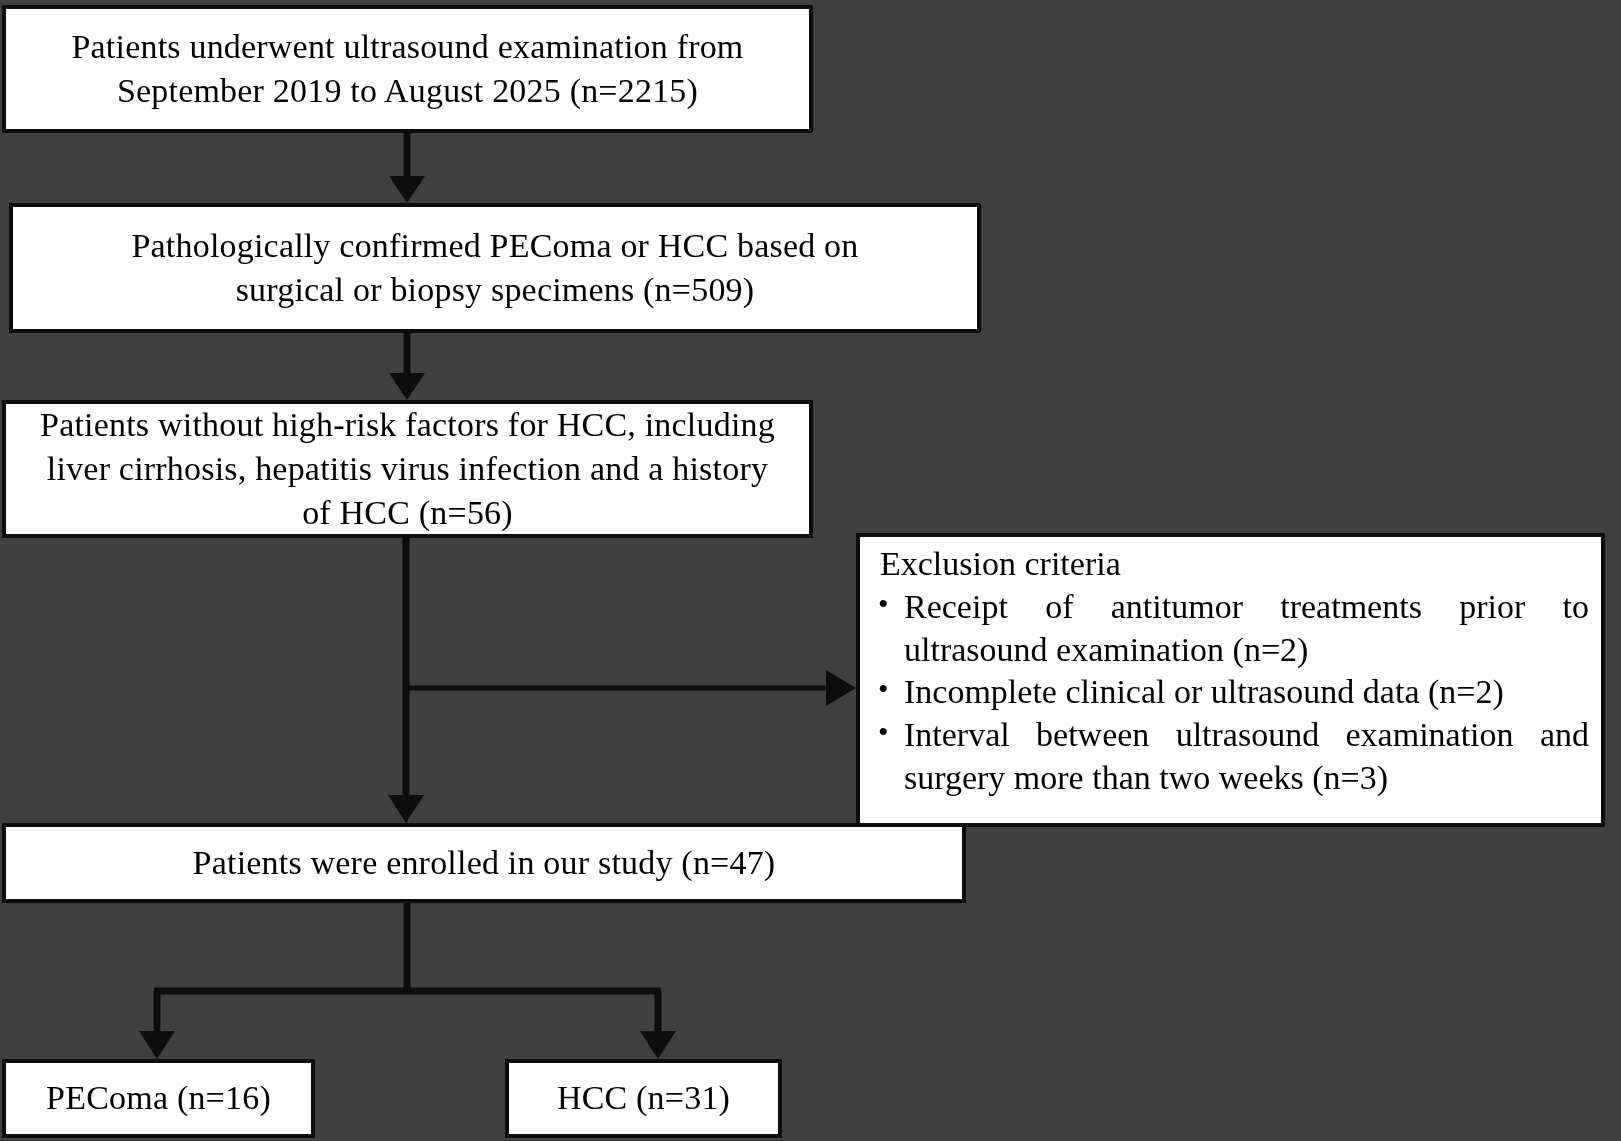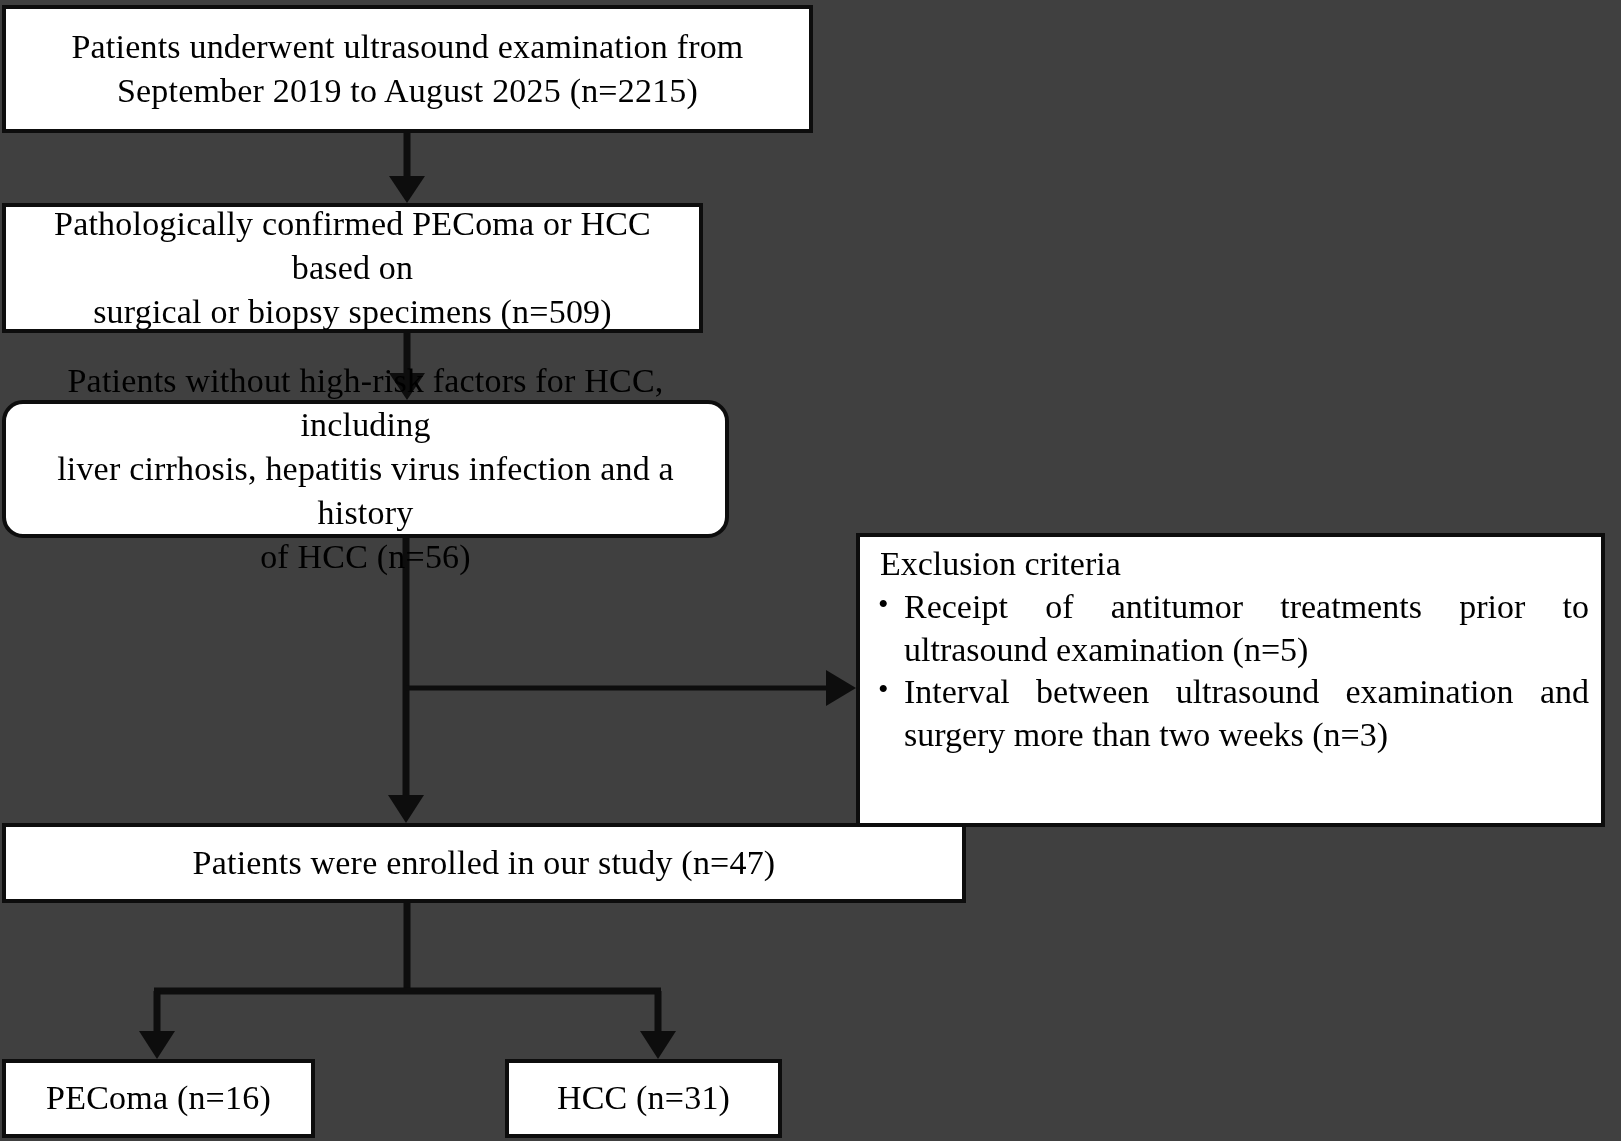--- a/index.html
+++ b/index.html
@@ -25,22 +25,22 @@
     text-align:center;
     font-size:34px;
     line-height:1.30;
     letter-spacing:0.2px;
     padding:0 14px;
     white-space:pre-line;
   }
 
   
   #box-screened   {left:2px;  top:5px;    width:811px; height:128px;}
-  #box-pathology  {left:2px;  top:203px;  width:701px; height:130px;}
-  #box-highrisk   {left:2px;  top:400px;  width:727px; height:138px;border-radius:21px;}
+  #box-pathology  {left:9px;  top:203px;  width:972px; height:130px;}
+  #box-highrisk   {left:2px;  top:400px;  width:811px; height:138px;}
   #box-enrolled   {left:2px;  top:823px;  width:964px; height:80px;}
   #box-pecoma     {left:2px;  top:1059px; width:313px; height:79px;align-items:center;}
   #box-hcc        {left:505px;top:1059px; width:277px; height:79px;}
   #box-exclusion  {left:856px;top:533px;  width:749px; height:294px;}
 
   #box-exclusion{
     justify-content:flex-start;
     padding:6px 12px 6px 14px;
   }
   #box-exclusion .excl-title{
@@ -130,21 +130,22 @@
 
   <div class="box" id="box-highrisk">
     <span class="txt">Patients without high-risk factors for HCC, including
 liver cirrhosis, hepatitis virus infection and a history
 of HCC (n=56)</span>
   </div>
 
   <div class="box" id="box-exclusion">
     <span class="excl-title">Exclusion criteria</span>
     <ul class="excl-list">
-      <li>Receipt of antitumor treatments prior to ultrasound examination (n=5)</li>
+      <li>Receipt of antitumor treatments prior to ultrasound examination (n=2)</li>
+      <li class="nojust">Incomplete clinical or ultrasound data (n=2)</li>
       <li>Interval between ultrasound examination and surgery more than two weeks (n=3)</li>
     </ul>
   </div>
 
   <div class="box" id="box-enrolled">
     <span class="txt">Patients were enrolled in our study (n=47)</span>
   </div>
 
   <div class="box" id="box-pecoma">
     <span class="txt">PEComa (n=16)</span>

